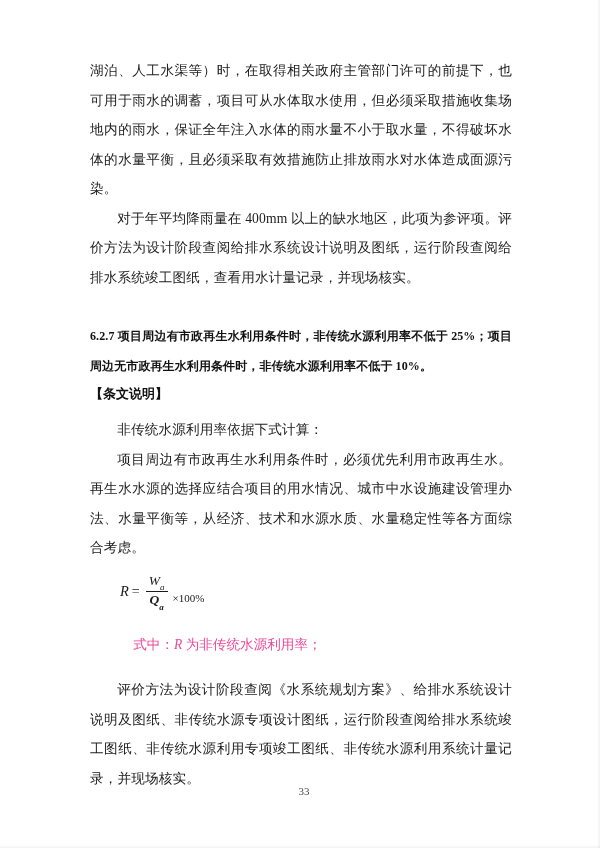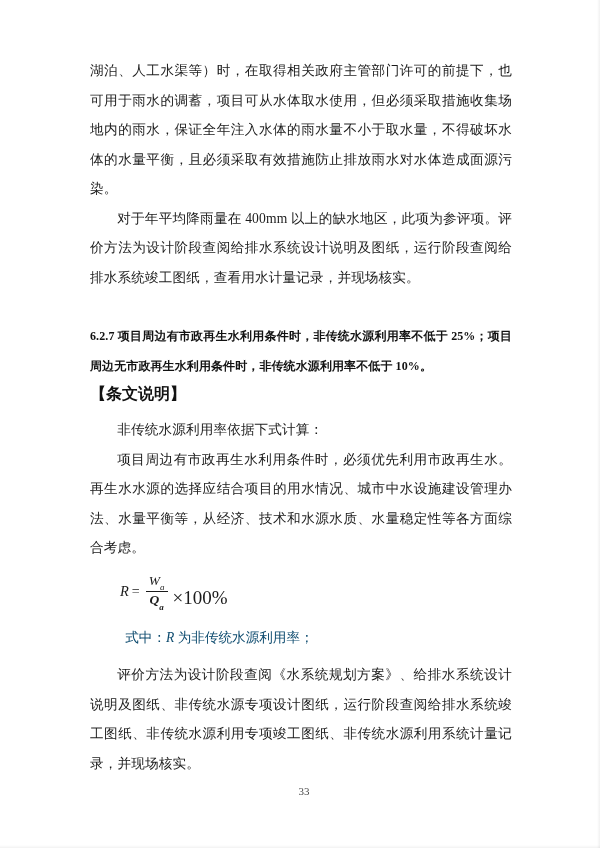--- a/index.html
+++ b/index.html
@@ -68,21 +68,21 @@
     font-size: 12px;
     line-height: 29.5px;
     font-weight: bold;
     color: #121212;
     text-align: justify;
     text-justify: inter-character;
     letter-spacing: 0.1px;
   }
   p.bracket-note {
     margin: 0;
-    font-size: 16px;
+    font-size: 13px;
     line-height: 25px;
     font-weight: bold;
     color: #121212;
   }
 
   .spacer-lg { height: 30px; }
   .spacer-sm { height: 9px; }
 
   
   .formula-block {
@@ -133,30 +133,30 @@
   .sub {
     font-size: 9px;
     font-style: italic;
     vertical-align: sub;
     position: relative;
     top: 2px;
   }
   .formula .tail {
     margin-left: 3px;
     font-style: normal;
-    font-size: 19px;
+    font-size: 11px;
     margin-top: 12px;
   }
 
   
   p.var-def {
-    margin: 8px;
+    margin: 16px;
     font-size: 13.6px;
     line-height: 29.5px;
-    color: #0c4a6e;
+    color: #ec4899;
     text-align: justify;
     text-justify: inter-character;
   }
   p.var-def.lvl1 { text-indent: 2em; }
   p.var-def.lvl2 { text-indent: 3.2em; }
   .ital {
     font-style: italic;
     font-family: "Liberation Serif", "DejaVu Serif", serif;
   }
 

